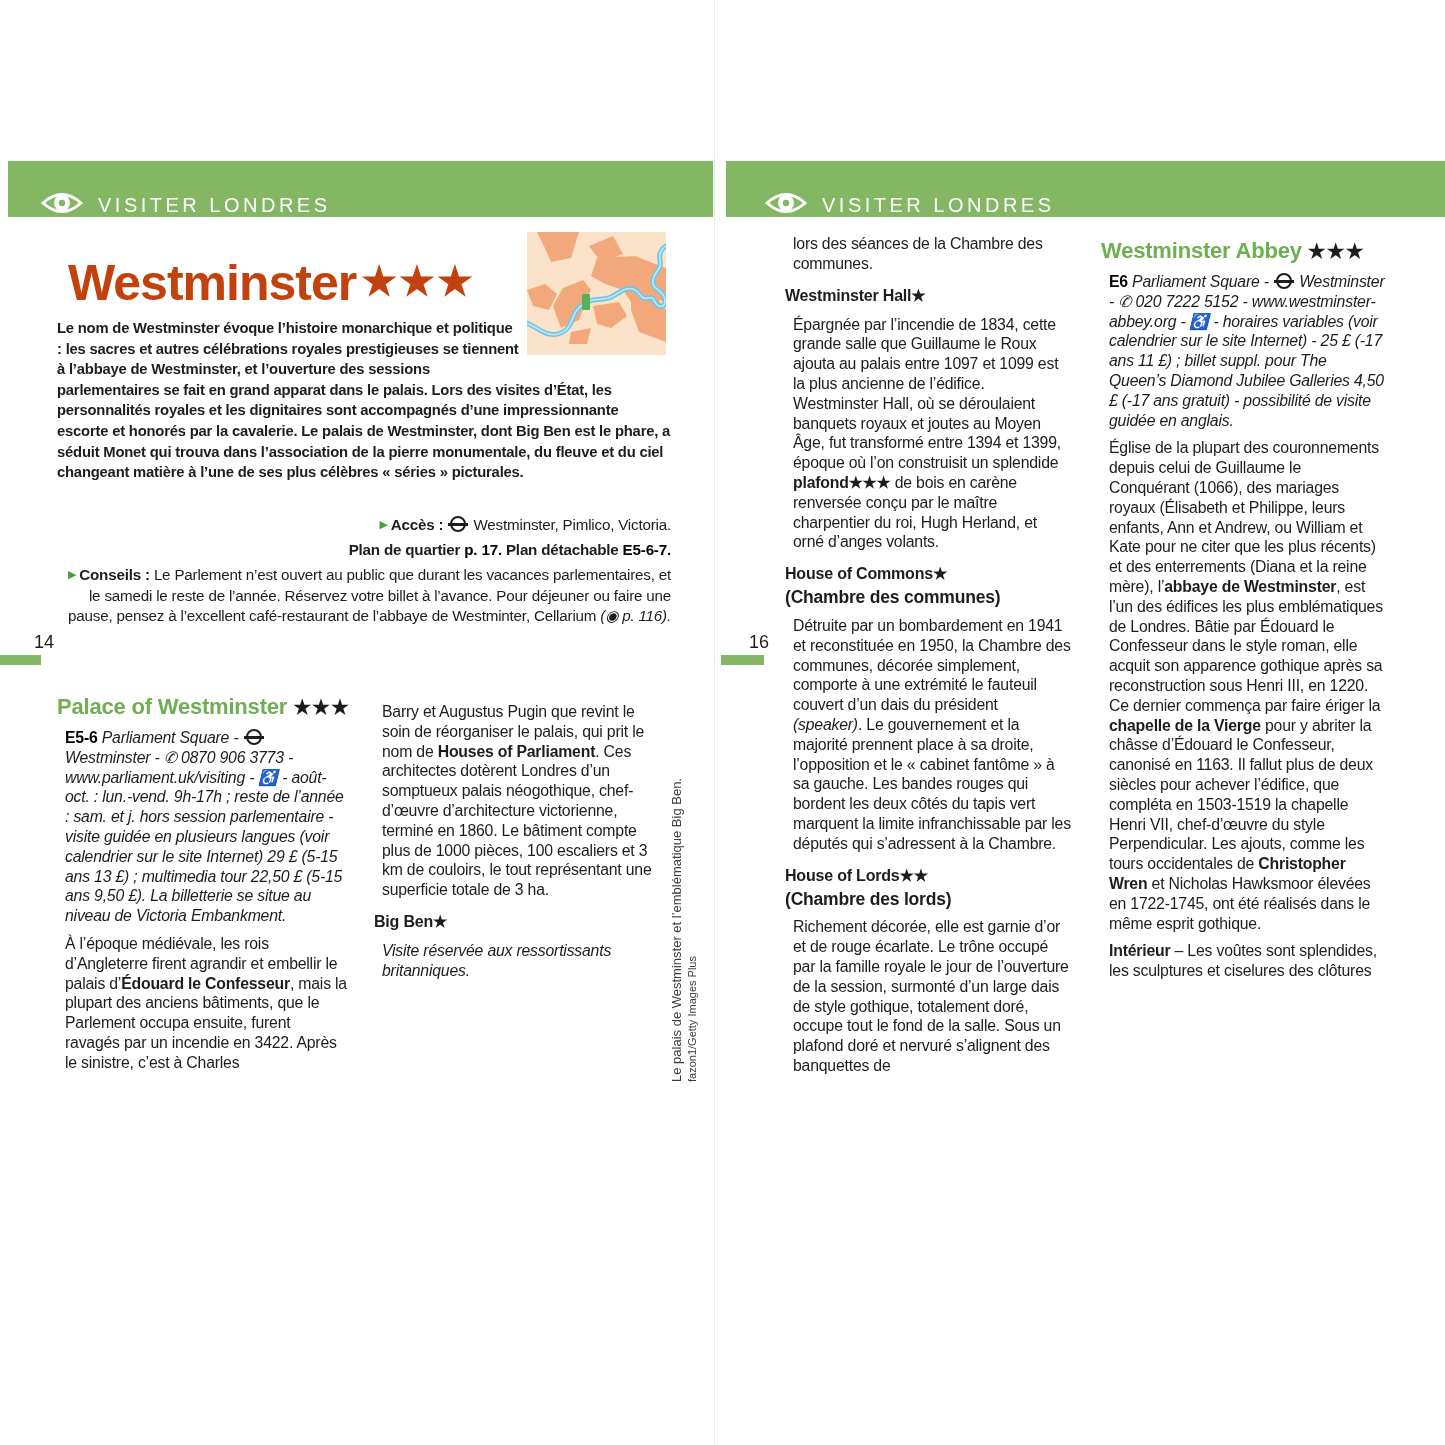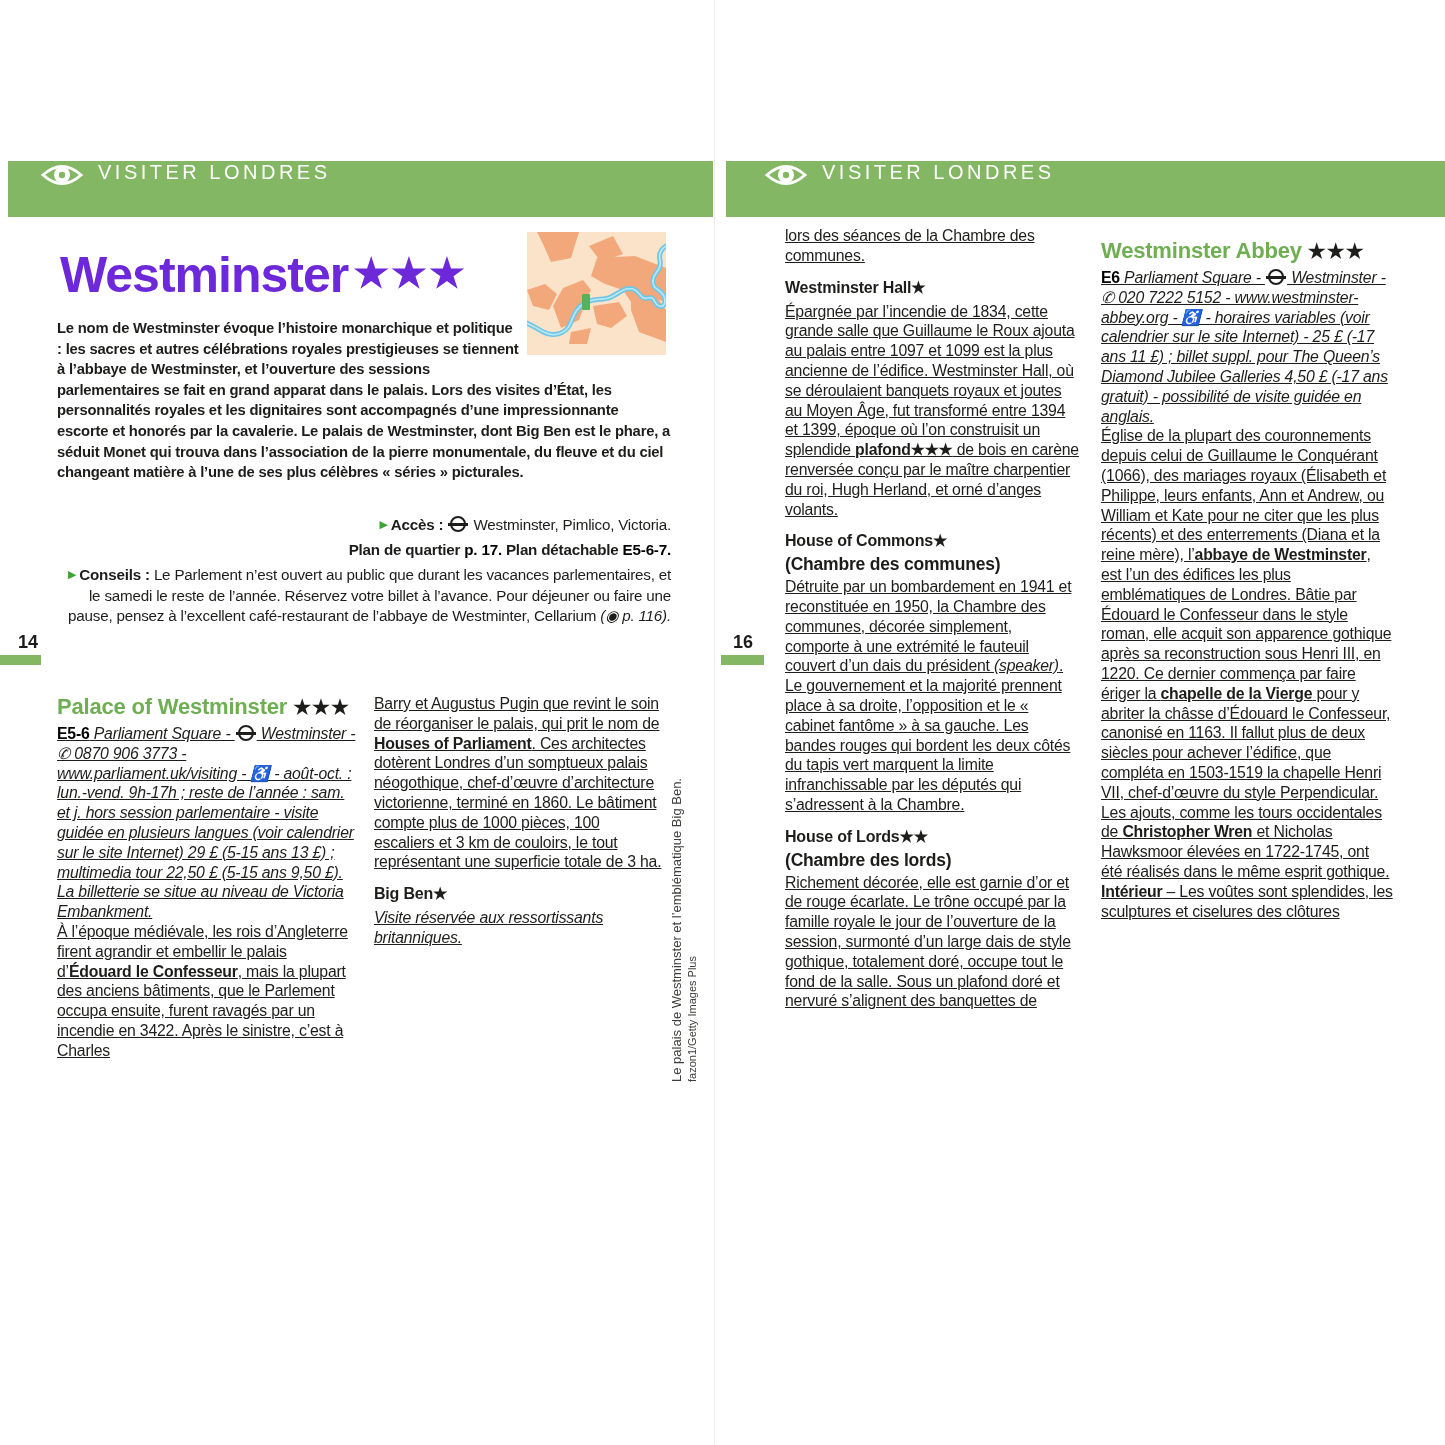--- a/index.html
+++ b/index.html
@@ -1,53 +1,53 @@
 <!DOCTYPE html>
 <html lang="fr"><head>
 <meta charset="utf-8">
 <style>
   html,body{margin:0;padding:0;background:#ffffff;}
   body{font-family:"Liberation Sans",sans-serif;color:#1d1d1b;}
   #canvas{position:relative;width:1445px;height:1445px;background:#fff;overflow:hidden;}
 
   
-  .hbar{position:absolute;top:161px;height:56px;background:#83b763;display:flex;align-items:flex-start;gap:14px;box-sizing:border-box;}
+  .hbar{position:absolute;top:161px;height:56px;background:#83b763;display:flex;align-items:flex-end;gap:14px;box-sizing:border-box;}
   .hbar-left{left:8px;width:705px;padding-left:32px;}
   .hbar-right{left:726px;width:719px;padding-left:38px;}
   .hlabel{color:#fff;font-size:20px;letter-spacing:3.5px;font-weight:400;}
   .eye{width:44px;height:28px;flex:0 0 auto;}
 
   .gutter{position:absolute;left:714px;top:0;width:1px;height:100%;background:#ececea;}
 
   
-  .title{position:absolute;left:56px;top:242px;margin:4px;font-size:50px;font-weight:700;letter-spacing:-1px;color:#6d28d9;white-space:nowrap;}
+  .title{position:absolute;left:56px;top:242px;margin:12px;font-size:50px;font-weight:700;letter-spacing:-1px;color:#c2410c;white-space:nowrap;}
   .title-stars{font-size:40px;letter-spacing:2px;margin-left:5px;vertical-align:5px;}
   .map{position:absolute;left:527px;top:232px;width:139px;height:123px;}
 
   
   .intro{position:absolute;left:57px;top:318px;width:614px;font-size:14.8px;line-height:20.6px;font-weight:700;letter-spacing:-0.2px;}
   .intro-spacer{float:right;width:150px;height:42px;}
   .infoblock{position:absolute;left:57px;top:514px;width:614px;font-size:15.2px;line-height:20.6px;letter-spacing:-0.2px;text-align:right;}
   .infoblock p{margin:0 0 4px;}
 
   
-  .pagenum{position:absolute;font-size:18px;font-weight:700;}
+  .pagenum{position:absolute;font-size:18px;font-weight:400;padding-left:16px;}
   .pn14{left:0;top:632px;width:38px;text-align:right;}
   .pn16{left:722px;top:632px;width:42px;text-align:center;}
   .pagebar{position:absolute;top:655px;height:10px;background:#83b763;}
   .pb14{left:0;width:41px;}
   .pb16{left:721px;width:43px;}
 
   
   .col{position:absolute;font-size:15.8px;line-height:19.8px;letter-spacing:-0.2px;}
   .colA{left:57px;top:694px;width:300px;}
   .colB{left:374px;top:694px;width:289px;}
   .colC{left:785px;top:226px;width:294px;}
   .colD{left:1101px;top:226px;width:292px;}
-  .col p{margin:0;text-decoration:underline;}
+  .col p{margin:8px;}
   .greenhead{margin:0 0 4px;font-size:22px;line-height:25px;font-weight:700;color:#6fae53;letter-spacing:-0.2px;}
   .colD .greenhead{margin-top:12px;}
   .head-stars{color:#1d1d1b;margin-left:6px;font-size:20px;letter-spacing:1px;}
   .section{margin:10px 0 3px;font-size:16px;line-height:23px;font-weight:700;letter-spacing:-0.2px;}
   .subhead{font-size:17.5px;font-weight:700;margin:0 0 2px;}
   .ital{font-style:italic;}
 
   
   .seg-b{font-weight:700;}
   .seg-i{font-style:italic;}

